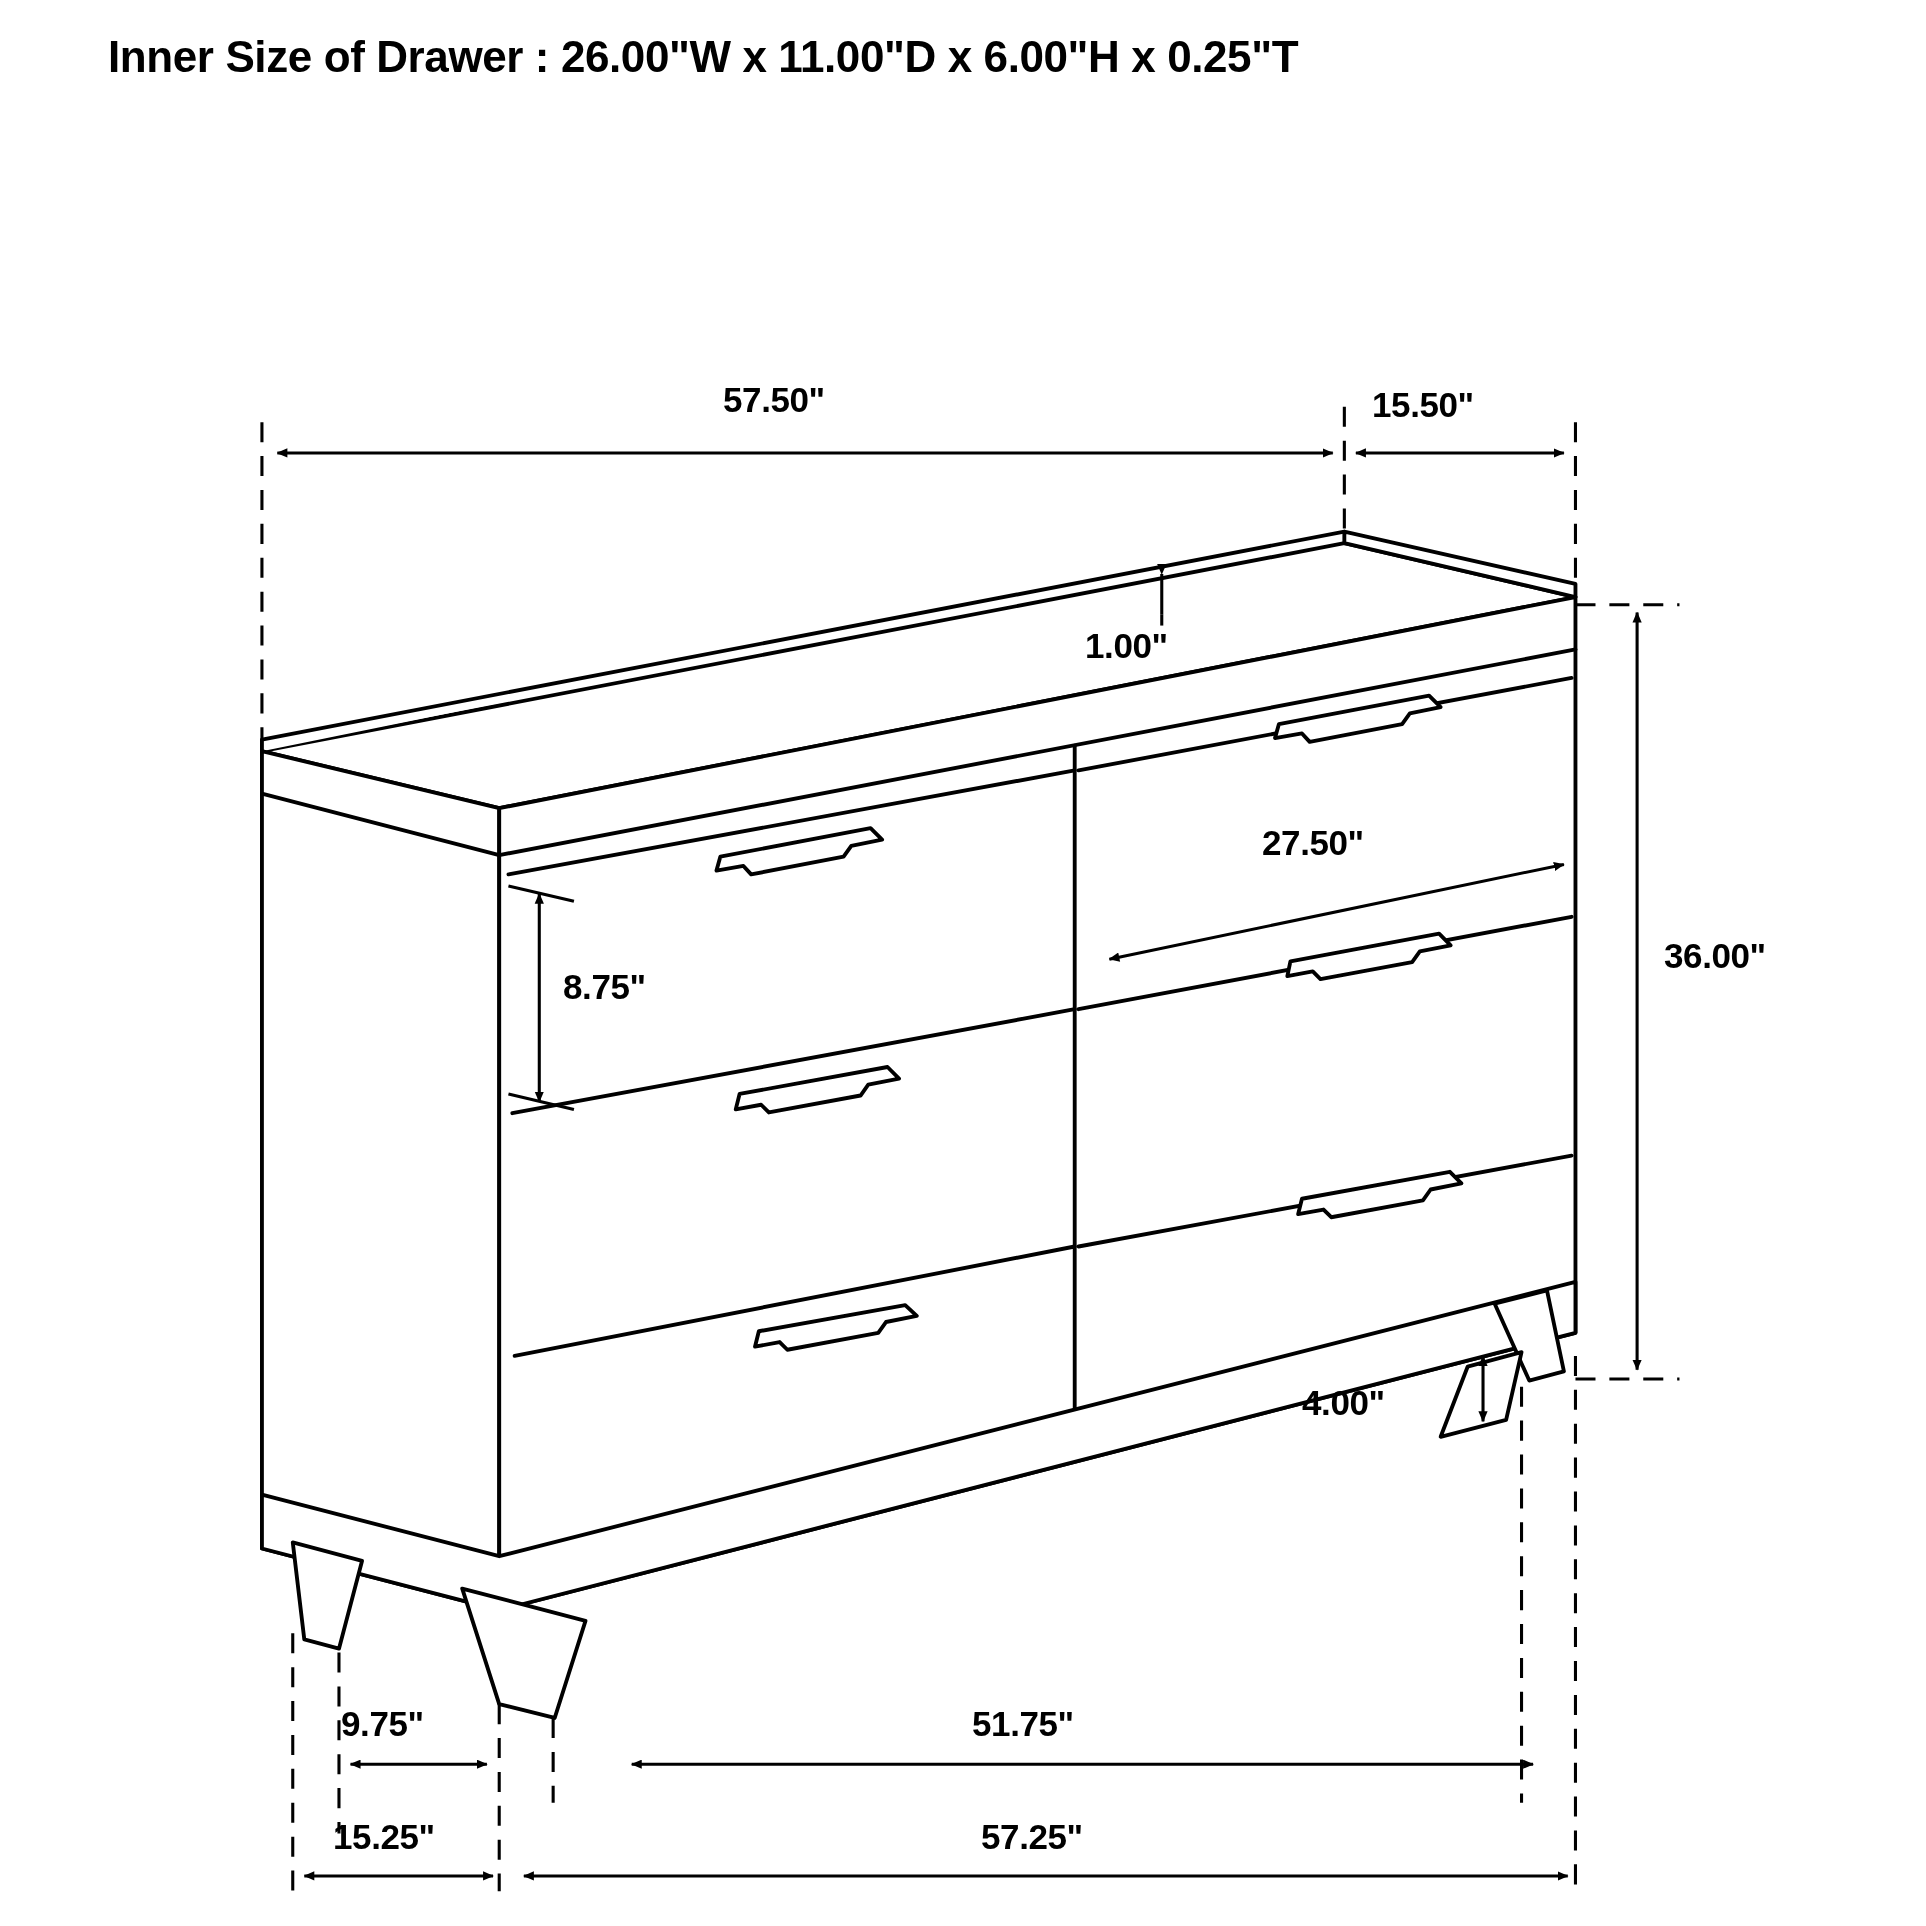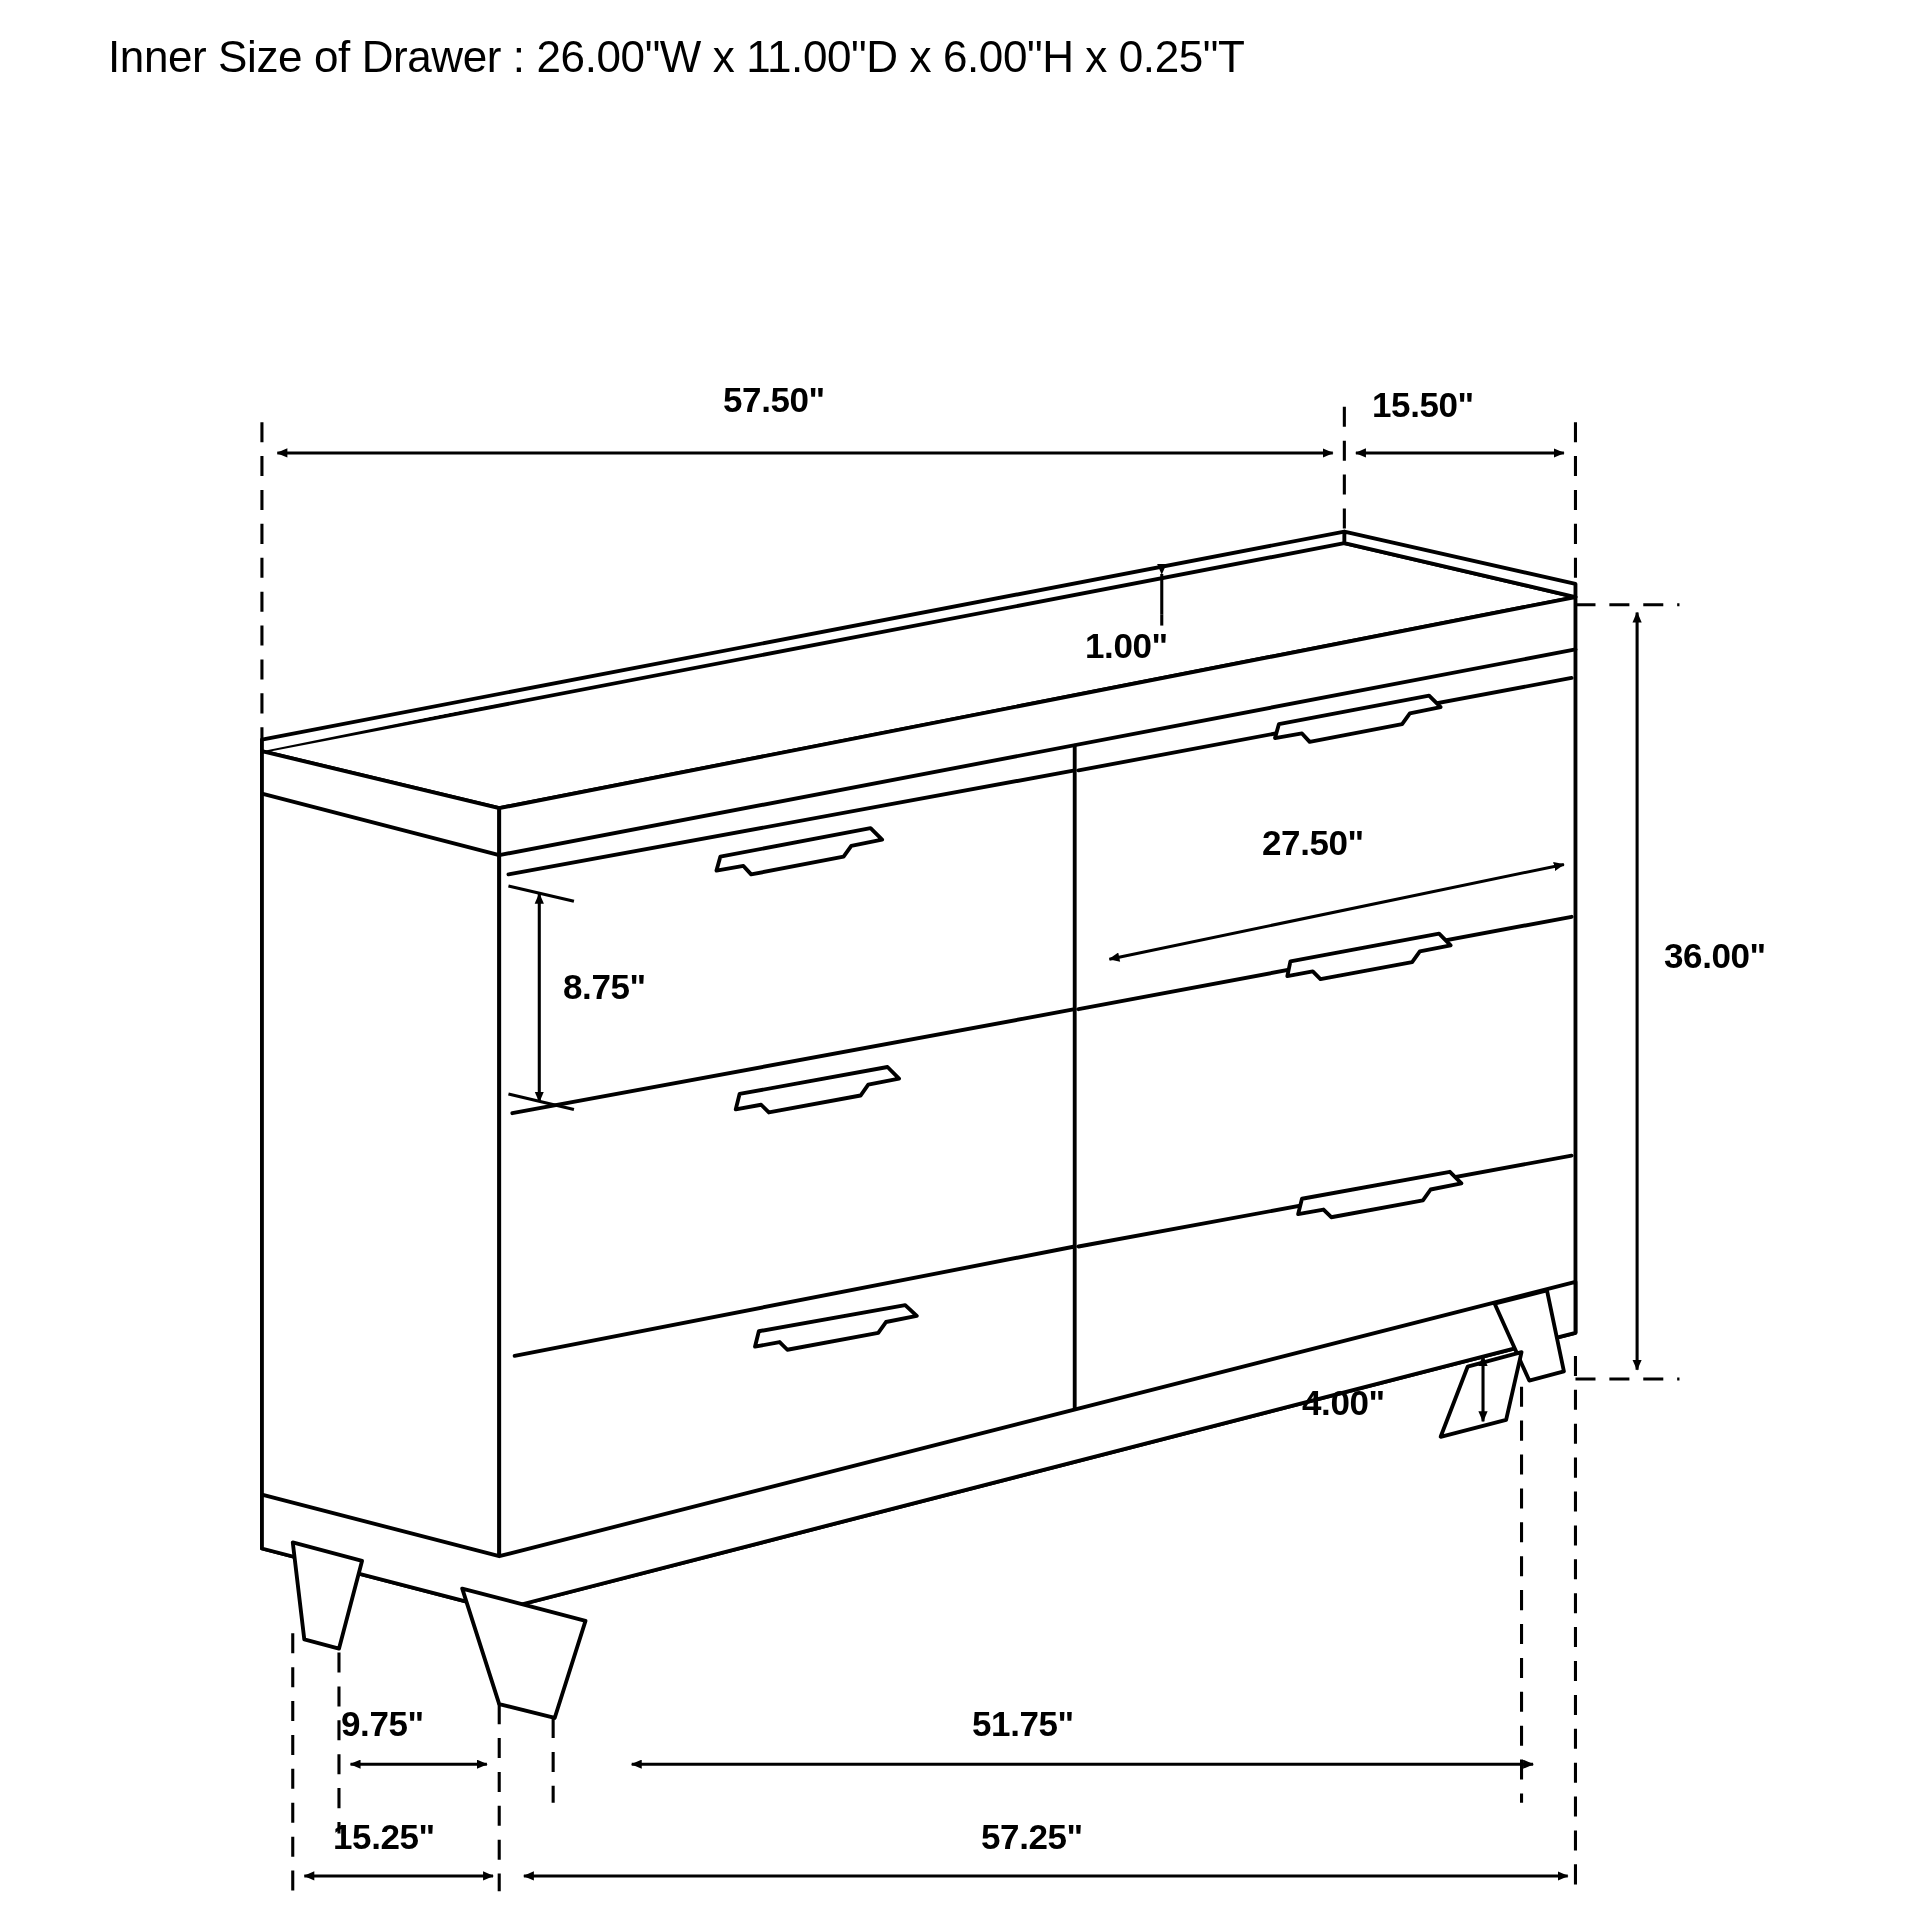--- a/index.html
+++ b/index.html
@@ -19,21 +19,21 @@
     position: absolute;
     left: 0; top: 0;
     width: 1926px;
     height: 1926px;
   }
   .title {
     position: absolute;
     left: 108px;
     top: 32px;
     font-size: 44px;
-    font-weight: normal;
+    font-weight: bold;
     letter-spacing: -0.4px;
     white-space: nowrap;
   }
   svg.diagram {
     position: absolute;
     left: 0;
     top: 0;
     width: 1926px;
     height: 1926px;
   }

